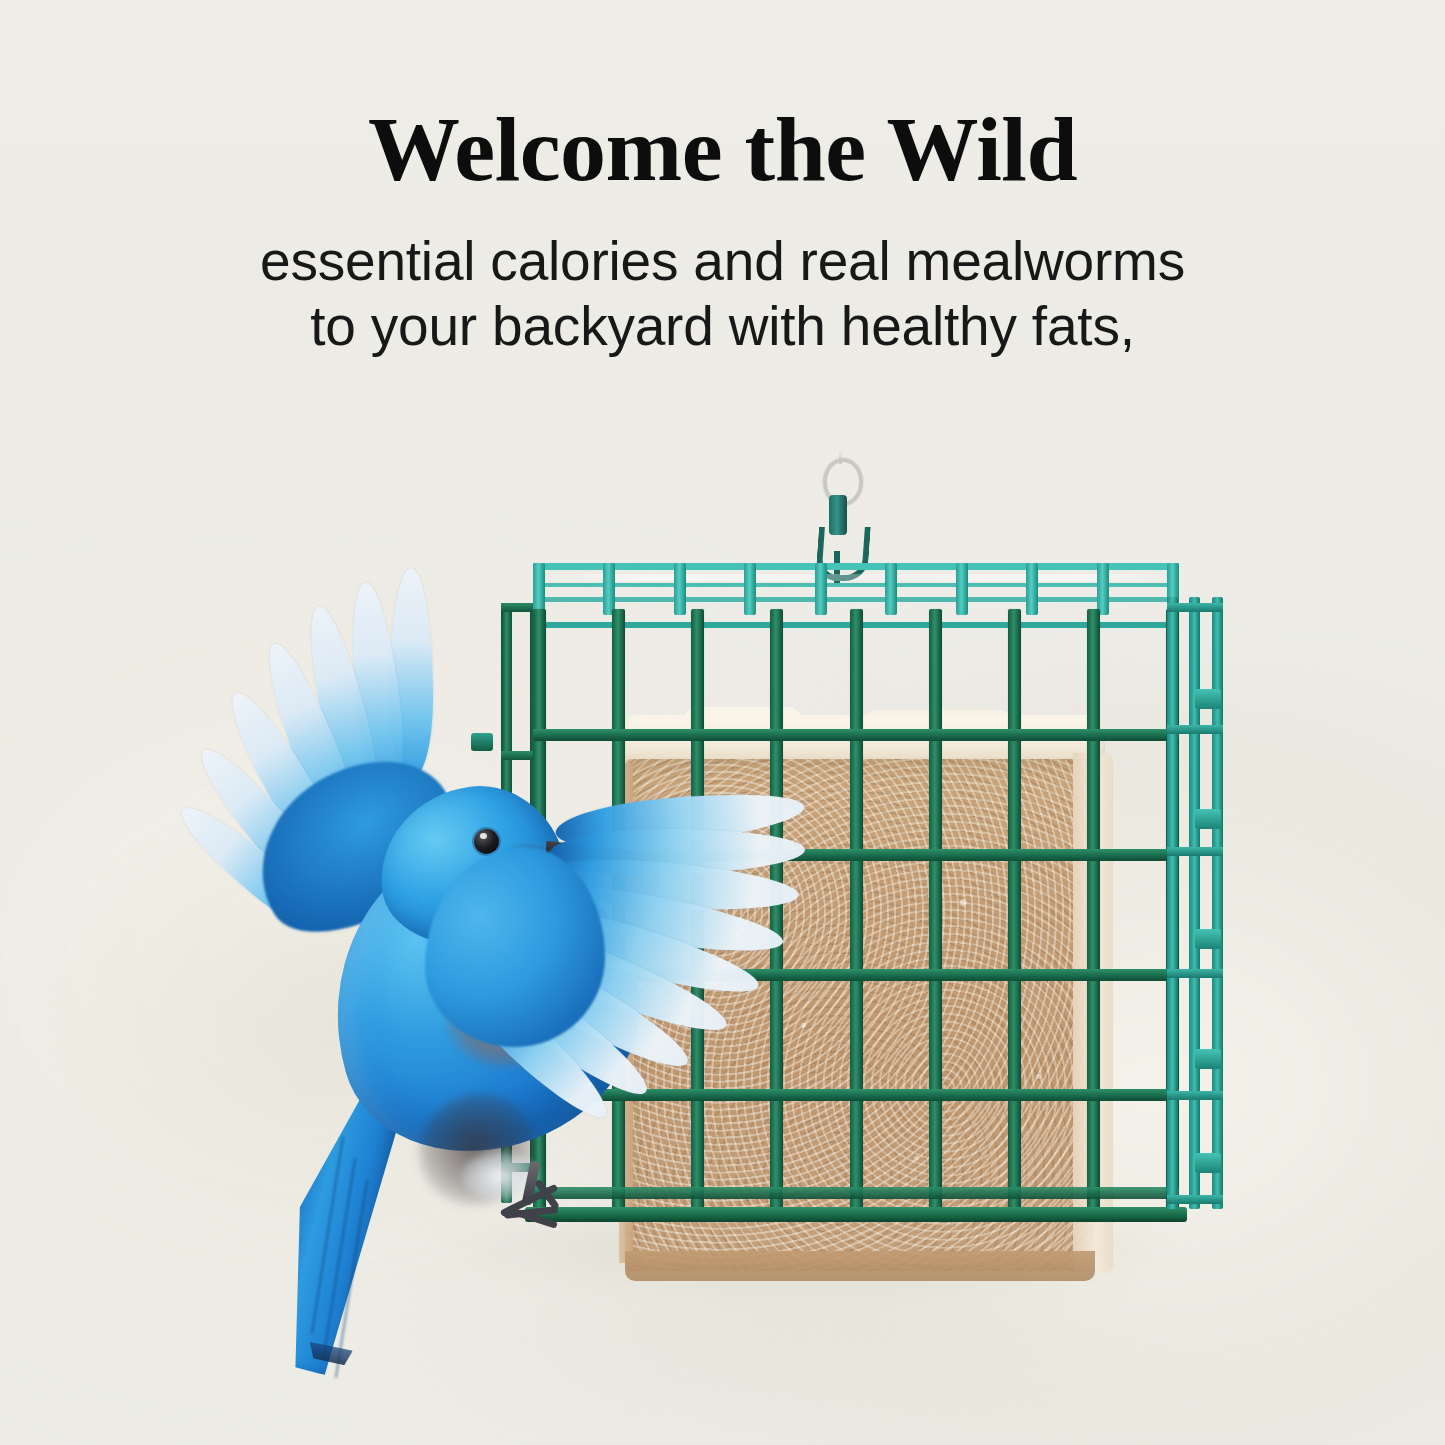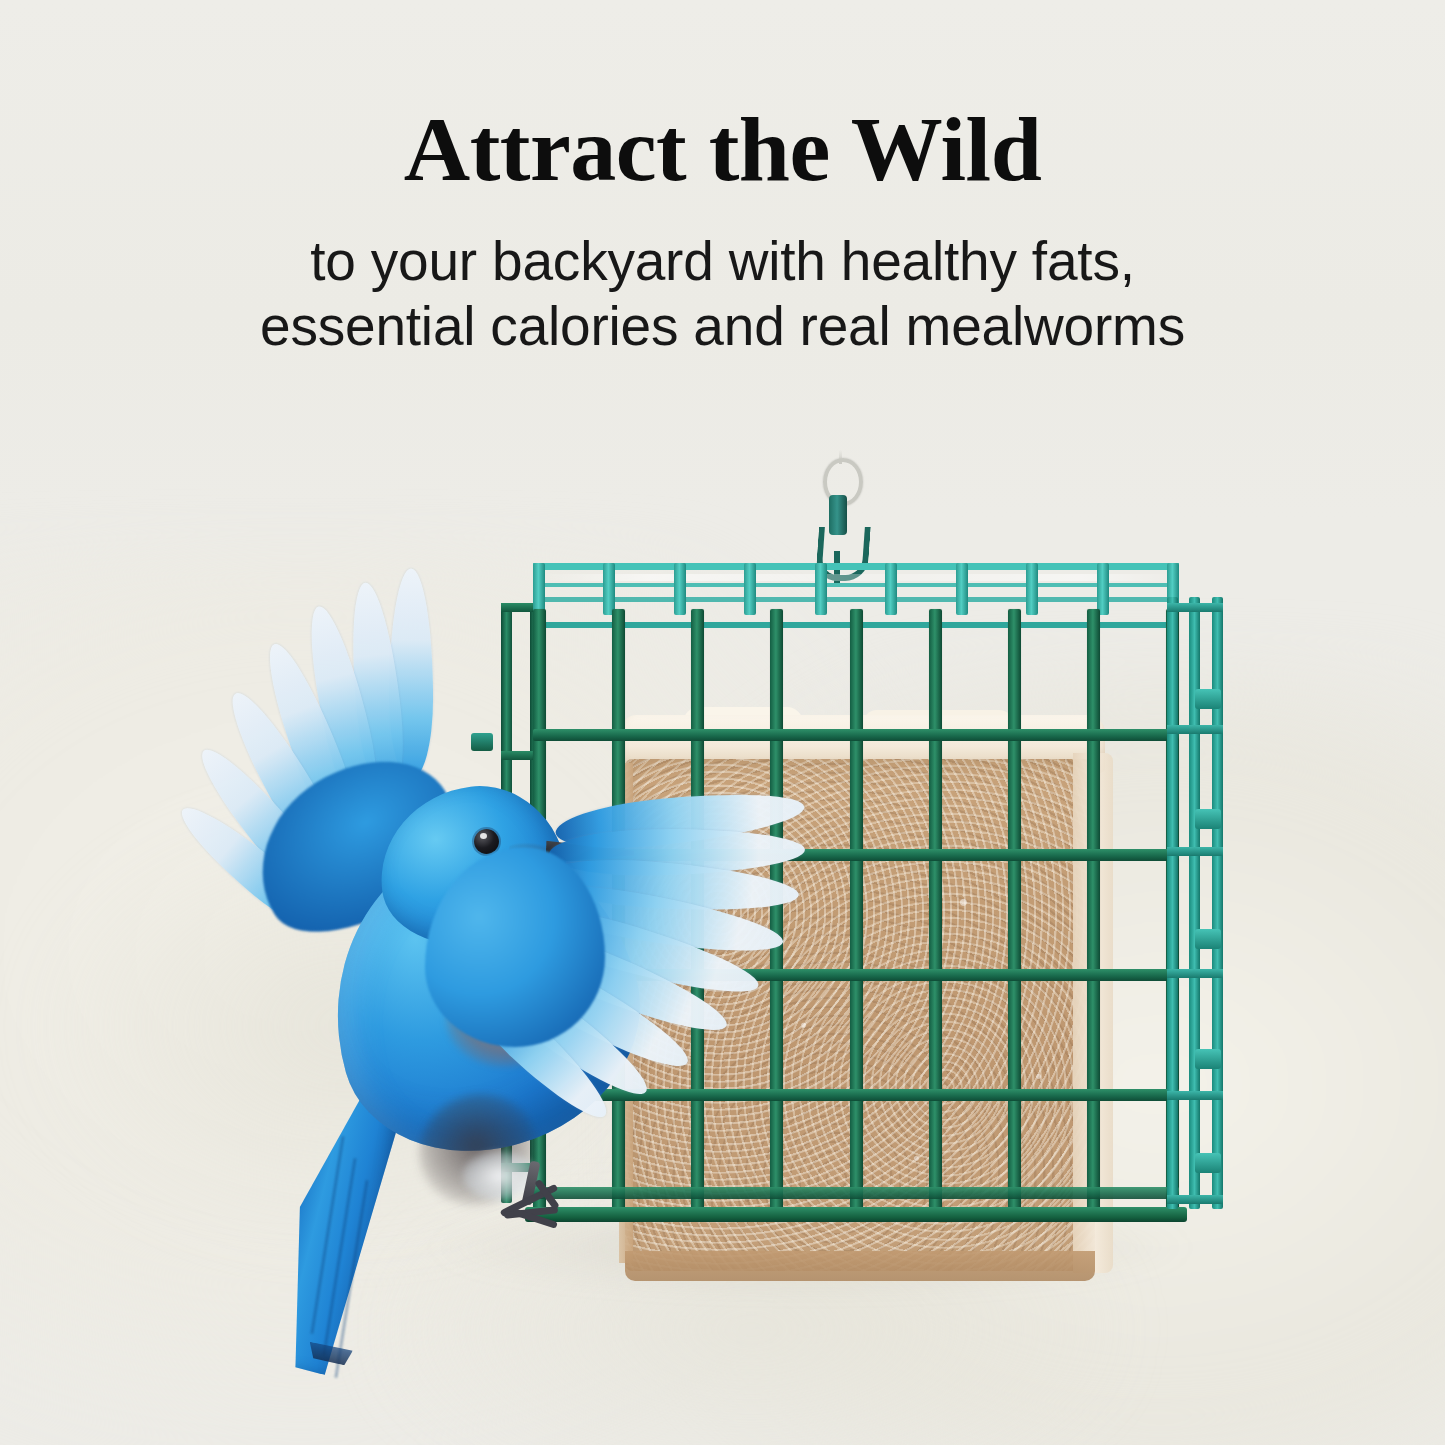--- a/index.html
+++ b/index.html
@@ -259,24 +259,24 @@
 <div class="stage">
 
   <div class="bg"></div>
   <div class="bg-top"></div>
   <div class="bg-wash-a"></div>
   <div class="bg-wash-b"></div>
   <div class="bg-wash-c"></div>
   <div class="bg-wash-d"></div>
 
   <div class="headline">
-    <h1 class="title">Attract the Wild</h1>
+    <h1 class="title">Welcome the Wild</h1>
     <div class="subtitle">
+      <span class="ln">essential calories and real mealworms</span>
       <span class="ln">to your backyard with healthy fats,</span>
-      <span class="ln">essential calories and real mealworms</span>
     </div>
   </div>
 
   <div class="ground-shade"></div>
 
   <div class="feeder">
 
     <div class="hanger-ring"></div>
     <div class="clasp"></div>
     <div class="clasp-loop"></div>

